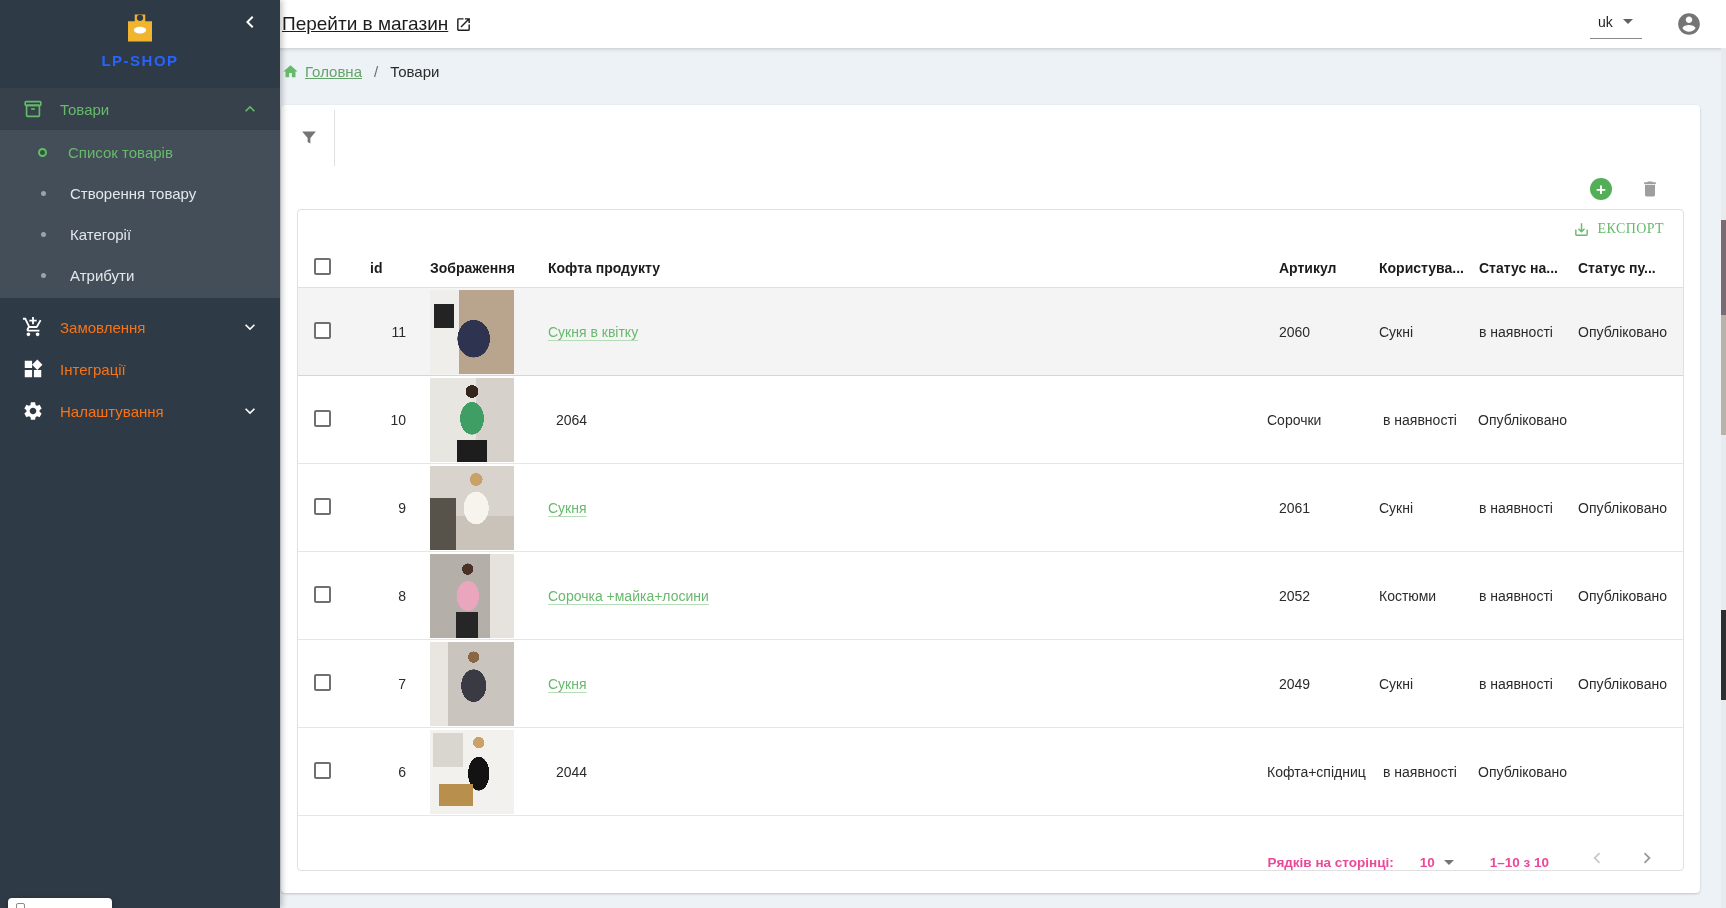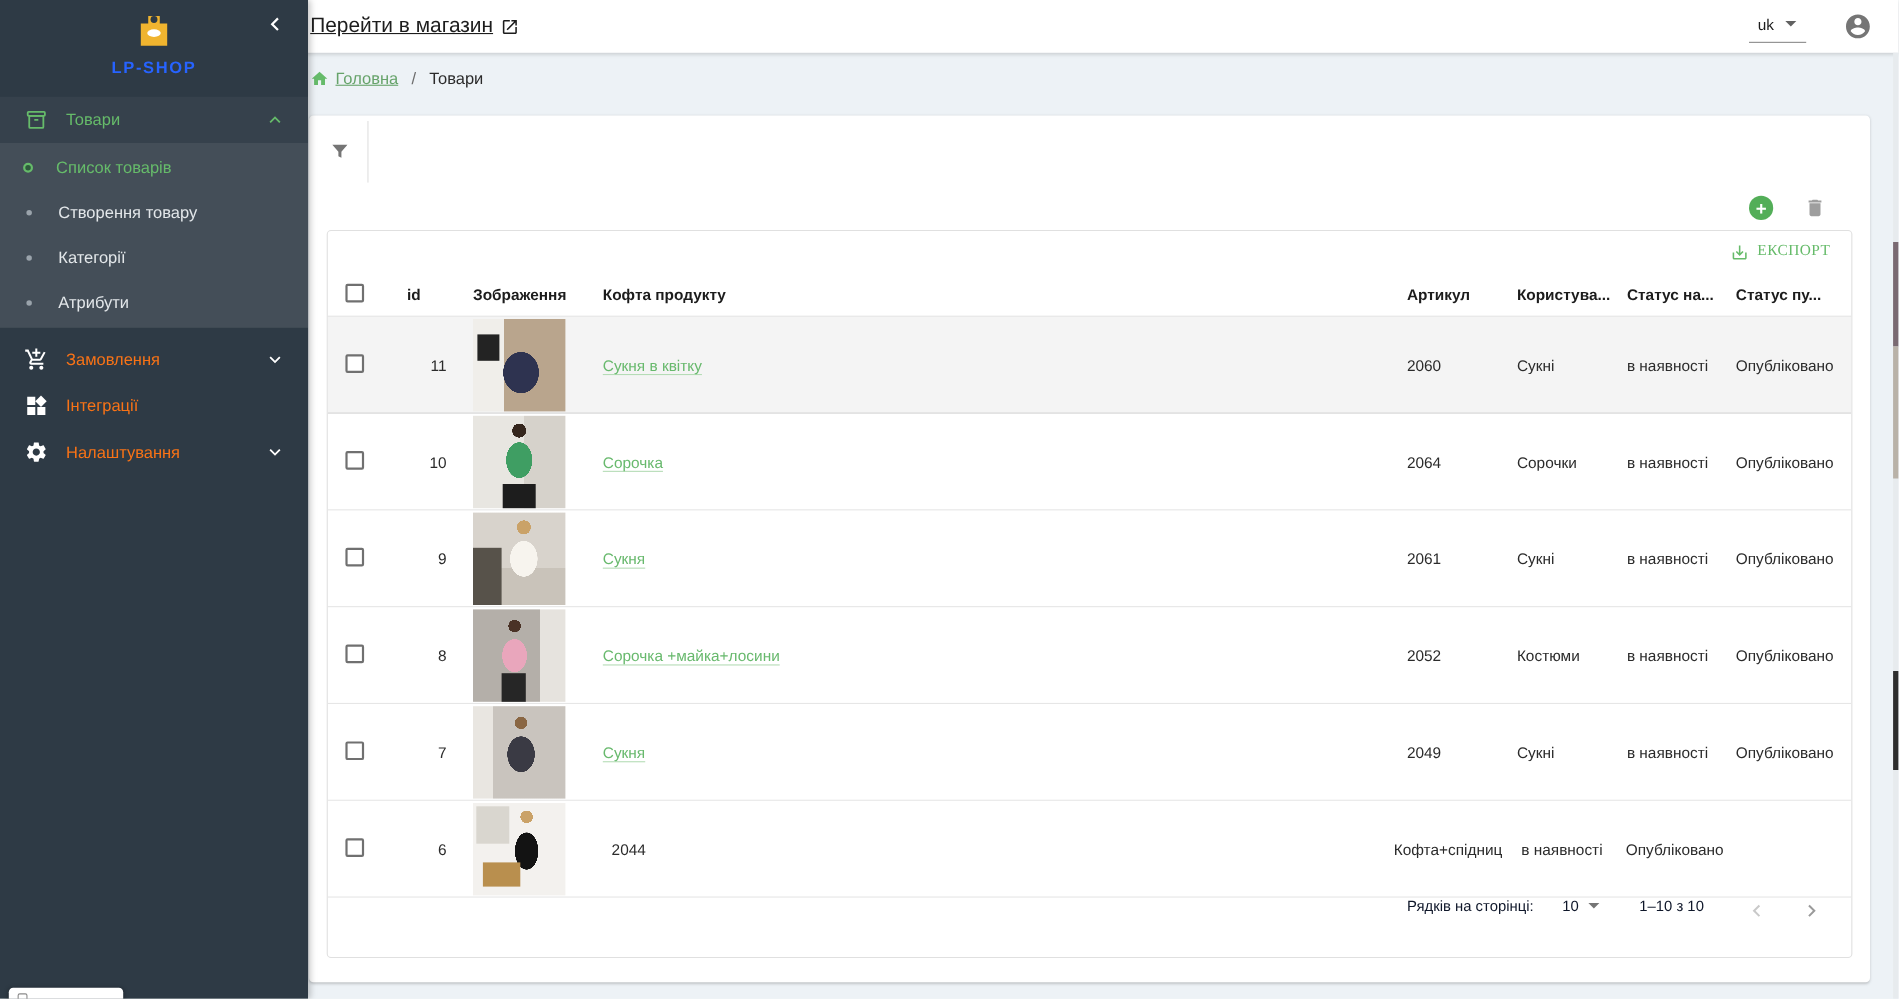--- a/index.html
+++ b/index.html
@@ -23,21 +23,21 @@
   .m-item {
     display:flex; align-items:center; height:42px; padding:0 20px 0 22px;
     cursor:pointer; color:#f97316;
   }
   .m-item .mi-ic { width:22px; height:22px; margin-right:16px; flex:0 0 22px; display:flex; align-items:center; }
   .m-item .mi-label { flex:1; }
   .m-item .mi-chev { width:20px; height:20px; }
   .group-open { background:rgba(255,255,255,.04); }
   .parent-active, .parent-active .mi-label { color:#66bb6a; }
   .submenu { background:rgba(255,255,255,.07); padding:2px 0; }
-  .sm-item { display:flex; align-items:center; height:41px; padding-left:24px; cursor:pointer; color:#e3e7ea; }
+  .sm-item { display:flex; align-items:center; height:41px; padding-left:41px; cursor:pointer; color:#e3e7ea; }
   .sm-dot { width:5px; height:5px; border-radius:50%; background:#9aa3ab; margin-right:24px; flex:0 0 auto; }
   .sm-active { color:#66bb6a; }
   .sm-active .sm-dot { width:9px; height:9px; background:#2e5a3c; border:2.5px solid #66bb6a; margin-left:-3px; margin-right:21px; }
   .m-gap { height:8px; }
 
   
   .appbar {
     position:absolute; left:256px; top:0; width:1470px; height:48px;
     background:#ffffff; z-index:20; box-shadow:0 1px 4px rgba(0,0,0,.18);
     display:flex; align-items:center; padding:0 24px 0 26px;
@@ -121,22 +121,22 @@
     radial-gradient(circle 8px at 52% 18%, #8a6744 70%, rgba(0,0,0,0) 71%),
     linear-gradient(90deg,#e9e6e1 0 22%, #c9c4be 22%); }
   .p6 { background:
     linear-gradient(#b98f4e,#b98f4e) 18% 88% / 34px 22px no-repeat,
     radial-gradient(ellipse 17px 27px at 58% 52%, #131313 62%, rgba(0,0,0,0) 63%),
     radial-gradient(circle 8px at 58% 15%, #caa268 70%, rgba(0,0,0,0) 71%),
     linear-gradient(#d9d6cf,#d9d6cf) 6% 6% / 30px 34px no-repeat,
     linear-gradient(180deg,#f3f1ee 0 100%); }
 
   
-  .paginator { height:54px; display:flex; align-items:flex-start; justify-content:flex-end; gap:26px;
-    padding-right:24px; font-size:13.5px; color:#0f172a; }
+  .paginator { height:54px; display:flex; align-items:flex-end; justify-content:flex-end; gap:26px;
+    padding-right:24px; font-size:13.5px; color:#ec4899;font-weight:bold; }
   .pg-select { display:flex; align-items:center; gap:9px; cursor:pointer; }
   .pg-caret { width:0; height:0; border-left:5px solid transparent; border-right:5px solid transparent; border-top:5px solid #757575; }
   .pg-range { padding:0 10px; }
   .pg-chev { width:24px; height:24px; display:flex; align-items:center; justify-content:center; cursor:pointer; }
 
   
   .toast-sliver { position:absolute; left:8px; bottom:-14px; width:104px; height:24px; background:#fff;
     border-radius:4px; box-shadow:0 1px 4px rgba(0,0,0,.3); z-index:40; display:flex; align-items:flex-start; padding:5px 0 0 8px; }
   .toast-ic { width:9px; height:11px; border:1.5px solid #8a8a8a; border-radius:2px; }
   .edge-strip { position:absolute; right:0; top:48px; width:5px; height:860px; background:#e7ebee; z-index:25; }
@@ -331,21 +331,20 @@
     <div class="c-stock">в наявності</div>
     <div class="c-status">Опубліковано</div>
   </div>
 
   <div class="trow">
     <div class="c-check"><span class="checkbox"></span></div>
     <div class="c-id">10</div>
     <div class="c-img">
               <div class="pimg p10"></div>
             </div>
-    <div class="c-name"><a class="plink">Сорочка</a></div>
     <div class="c-sku">2064</div>
     <div class="c-cat">Сорочки</div>
     <div class="c-stock">в наявності</div>
     <div class="c-status">Опубліковано</div>
   </div>
 
   <div class="trow">
     <div class="c-check"><span class="checkbox"></span></div>
     <div class="c-id">9</div>
     <div class="c-img">

